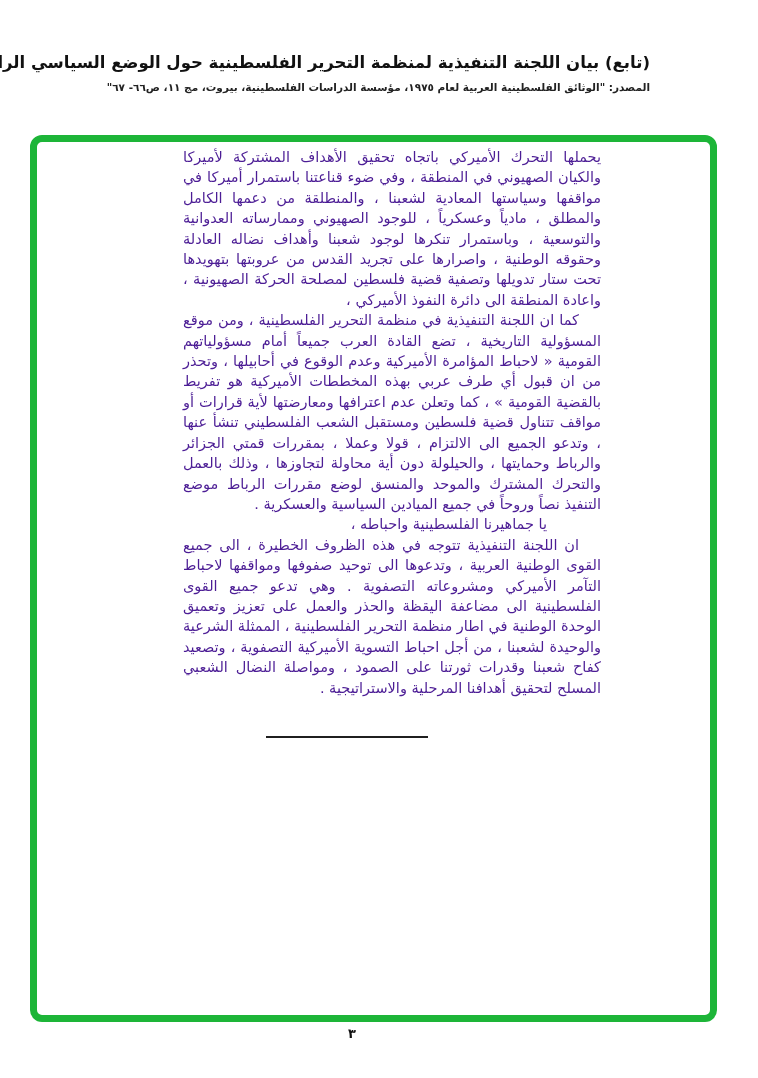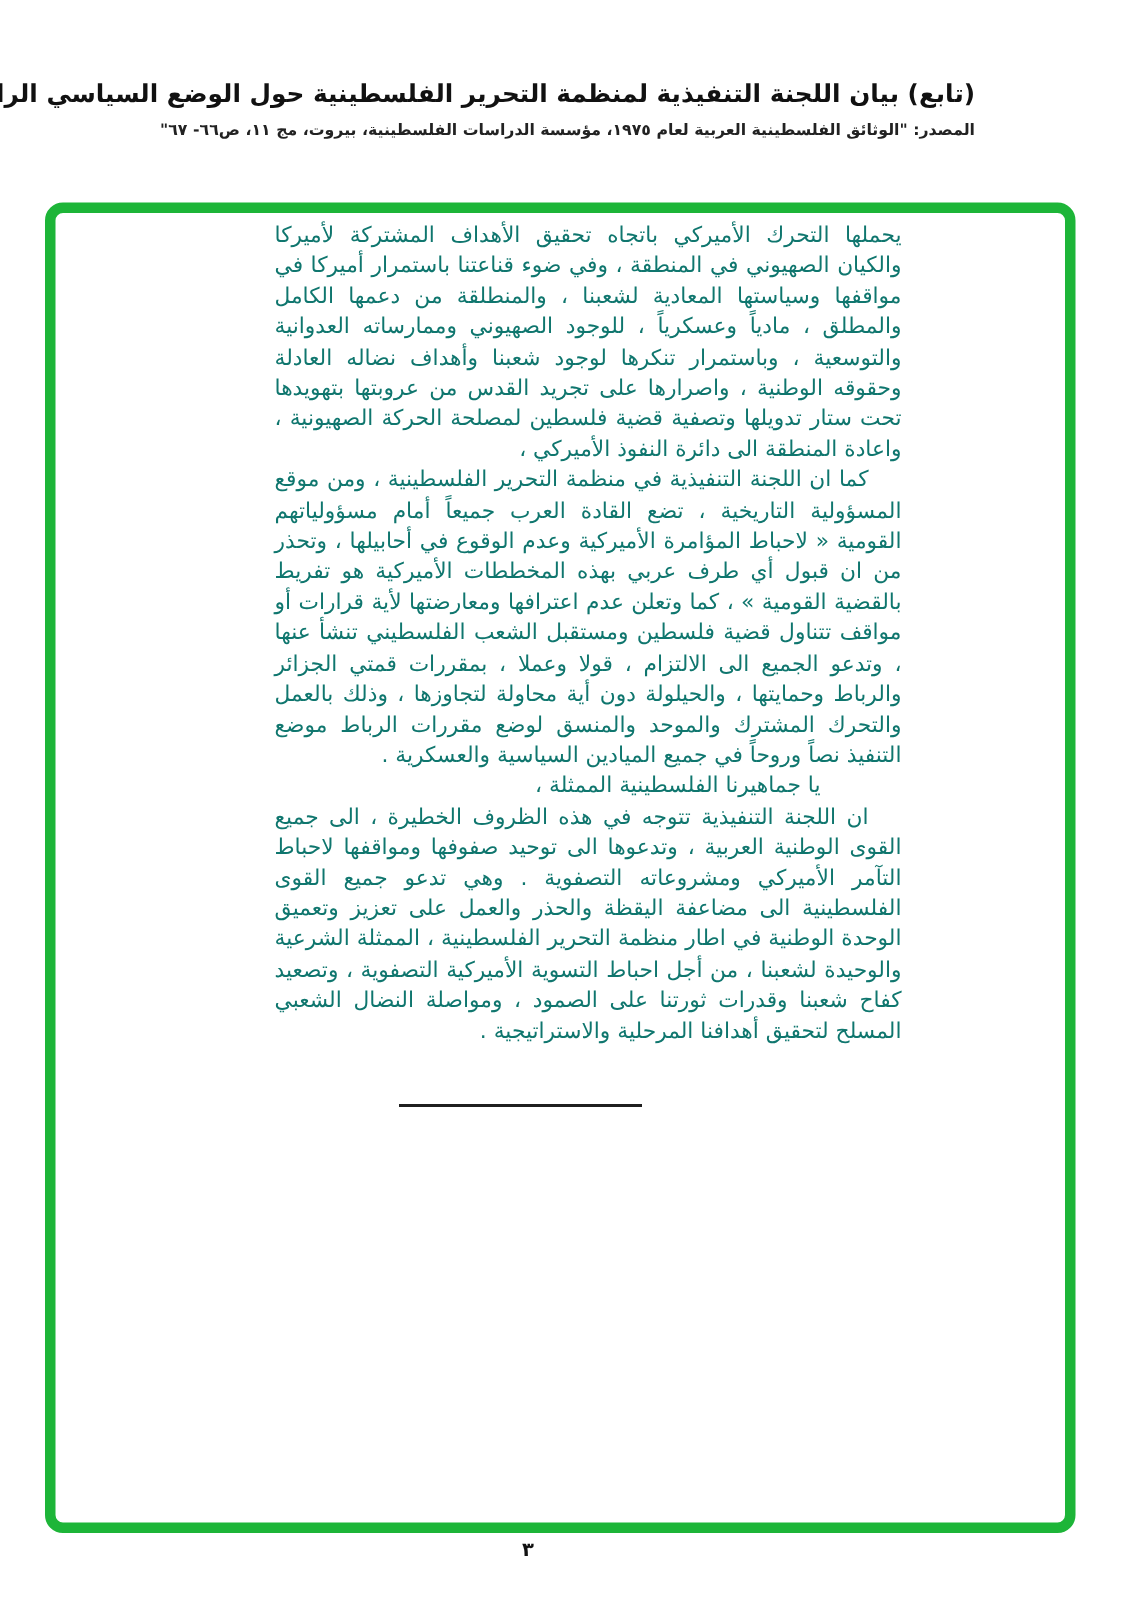--- a/index.html
+++ b/index.html
@@ -50,21 +50,21 @@
   }
   .text-col {
     position: absolute;
     left: 183px;
     top: 147px;
     width: 418px;
     direction: rtl;
     text-align: justify;
     font-size: 14.5px;
     line-height: 20.4px;
-    color: #0f766e;
+    color: #4c1d95;
   }
   .para {
     margin: 0;
     text-indent: 22px;
   }
   .para.no-indent {
     text-indent: 0;
   }
   .para.salutation {
     text-indent: 54px;
@@ -92,18 +92,18 @@
 <div class="header">
   <div class="doc-title">(تابع)  بيان اللجنة التنفيذية لمنظمة التحرير الفلسطينية حول الوضع السياسي الراهن</div>
   <div class="doc-source">المصدر: "الوثائق الفلسطينية العربية لعام ١٩٧٥، مؤسسة الدراسات الفلسطينية، بيروت، مج ١١، ص٦٦- ٦٧"</div>
 </div>
 
 <div class="green-box"></div>
 
 <div class="text-col">
   <p class="para no-indent">يحملها التحرك الأميركي باتجاه تحقيق الأهداف المشتركة لأميركا والكيان الصهيوني في المنطقة ، وفي ضوء قناعتنا باستمرار أميركا في مواقفها وسياستها المعادية لشعبنا ، والمنطلقة من دعمها الكامل والمطلق ، مادياً وعسكرياً ، للوجود الصهيوني وممارساته العدوانية والتوسعية ، وباستمرار تنكرها لوجود شعبنا وأهداف نضاله العادلة وحقوقه الوطنية ، واصرارها على تجريد القدس من عروبتها بتهويدها تحت ستار تدويلها وتصفية قضية فلسطين لمصلحة الحركة الصهيونية ، واعادة المنطقة الى دائرة النفوذ الأميركي ،</p>
   <p class="para">كما ان اللجنة التنفيذية في منظمة التحرير الفلسطينية ، ومن موقع المسؤولية التاريخية ، تضع القادة العرب جميعاً أمام مسؤولياتهم القومية « لاحباط المؤامرة الأميركية وعدم الوقوع في أحابيلها ، وتحذر من ان قبول أي طرف عربي بهذه المخططات الأميركية هو تفريط بالقضية القومية » ، كما وتعلن عدم اعترافها ومعارضتها لأية قرارات أو مواقف تتناول قضية فلسطين ومستقبل الشعب الفلسطيني تنشأ عنها ، وتدعو الجميع الى الالتزام ، قولا وعملا ، بمقررات قمتي الجزائر والرباط وحمايتها ، والحيلولة دون أية محاولة لتجاوزها ، وذلك بالعمل والتحرك المشترك والموحد والمنسق لوضع مقررات الرباط موضع التنفيذ نصاً وروحاً في جميع الميادين السياسية والعسكرية .</p>
-  <p class="para salutation">يا جماهيرنا الفلسطينية الممثلة ،</p>
+  <p class="para salutation">يا جماهيرنا الفلسطينية واحباطه ،</p>
   <p class="para">ان اللجنة التنفيذية تتوجه في هذه الظروف الخطيرة ، الى جميع القوى الوطنية العربية ، وتدعوها الى توحيد صفوفها ومواقفها لاحباط التآمر الأميركي ومشروعاته التصفوية . وهي تدعو جميع القوى الفلسطينية الى مضاعفة اليقظة والحذر والعمل على تعزيز وتعميق الوحدة الوطنية في اطار منظمة التحرير الفلسطينية ، الممثلة الشرعية والوحيدة لشعبنا ، من أجل احباط التسوية الأميركية التصفوية ، وتصعيد كفاح شعبنا وقدرات ثورتنا على الصمود ، ومواصلة النضال الشعبي المسلح لتحقيق أهدافنا المرحلية والاستراتيجية .</p>
   <div class="divider"></div>
 </div>
 
 <div class="page-number">٣</div>
 
 </body></html>

